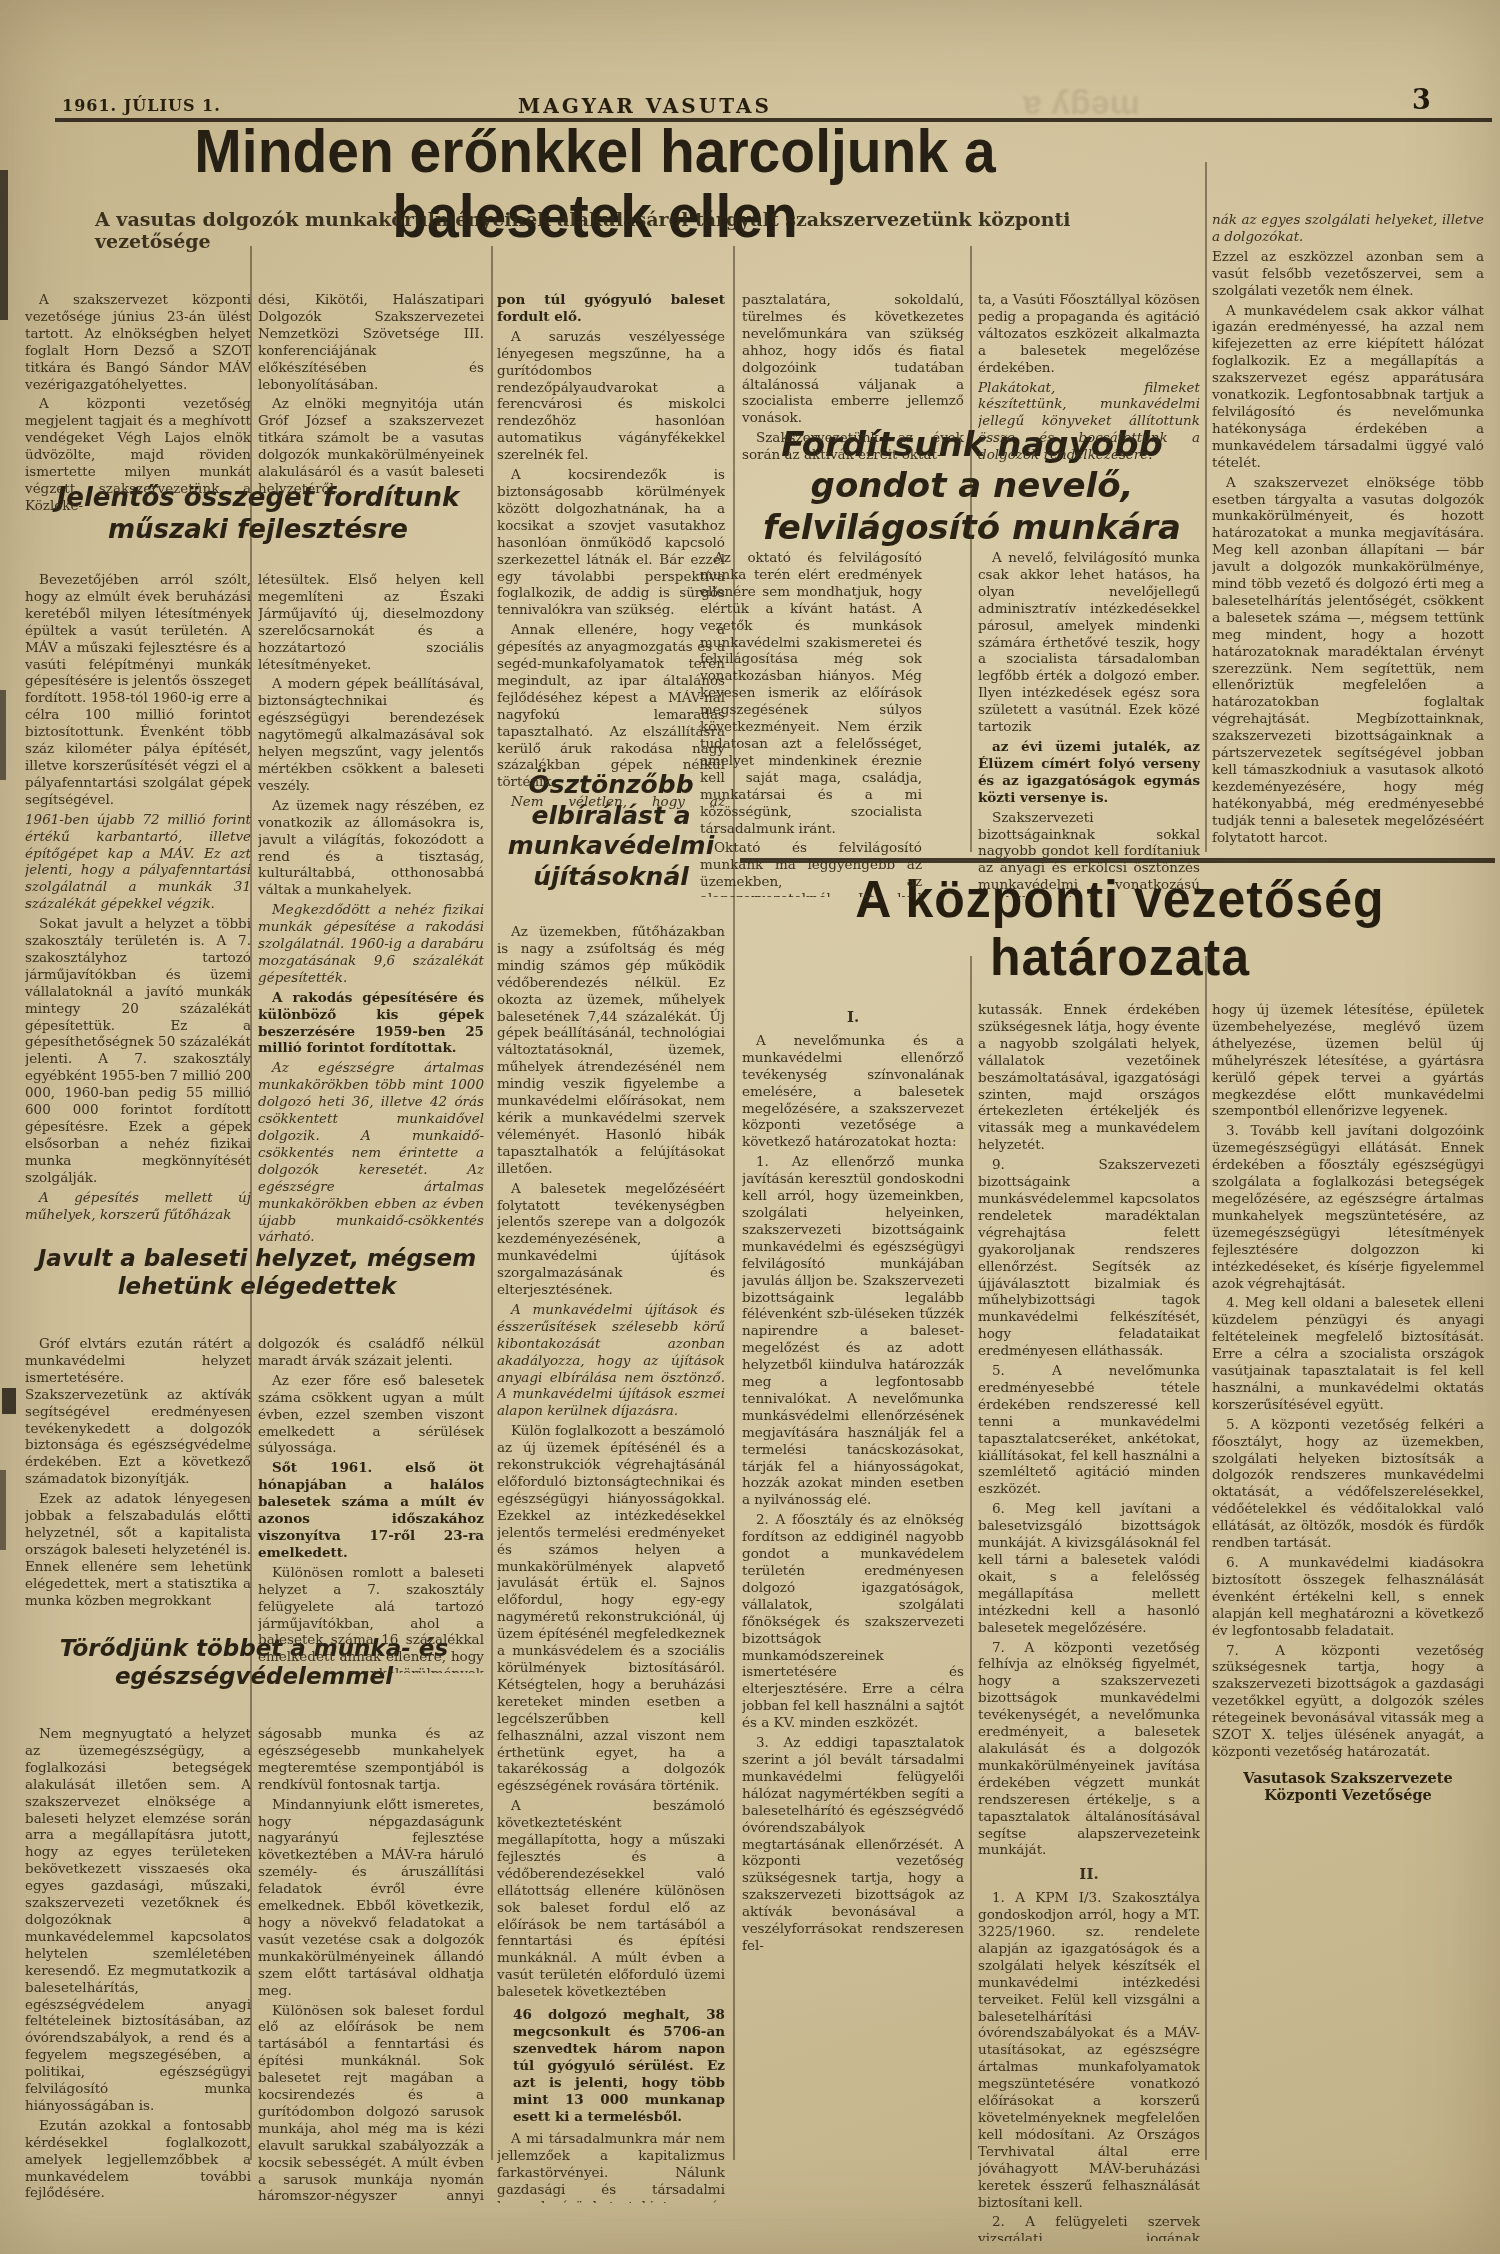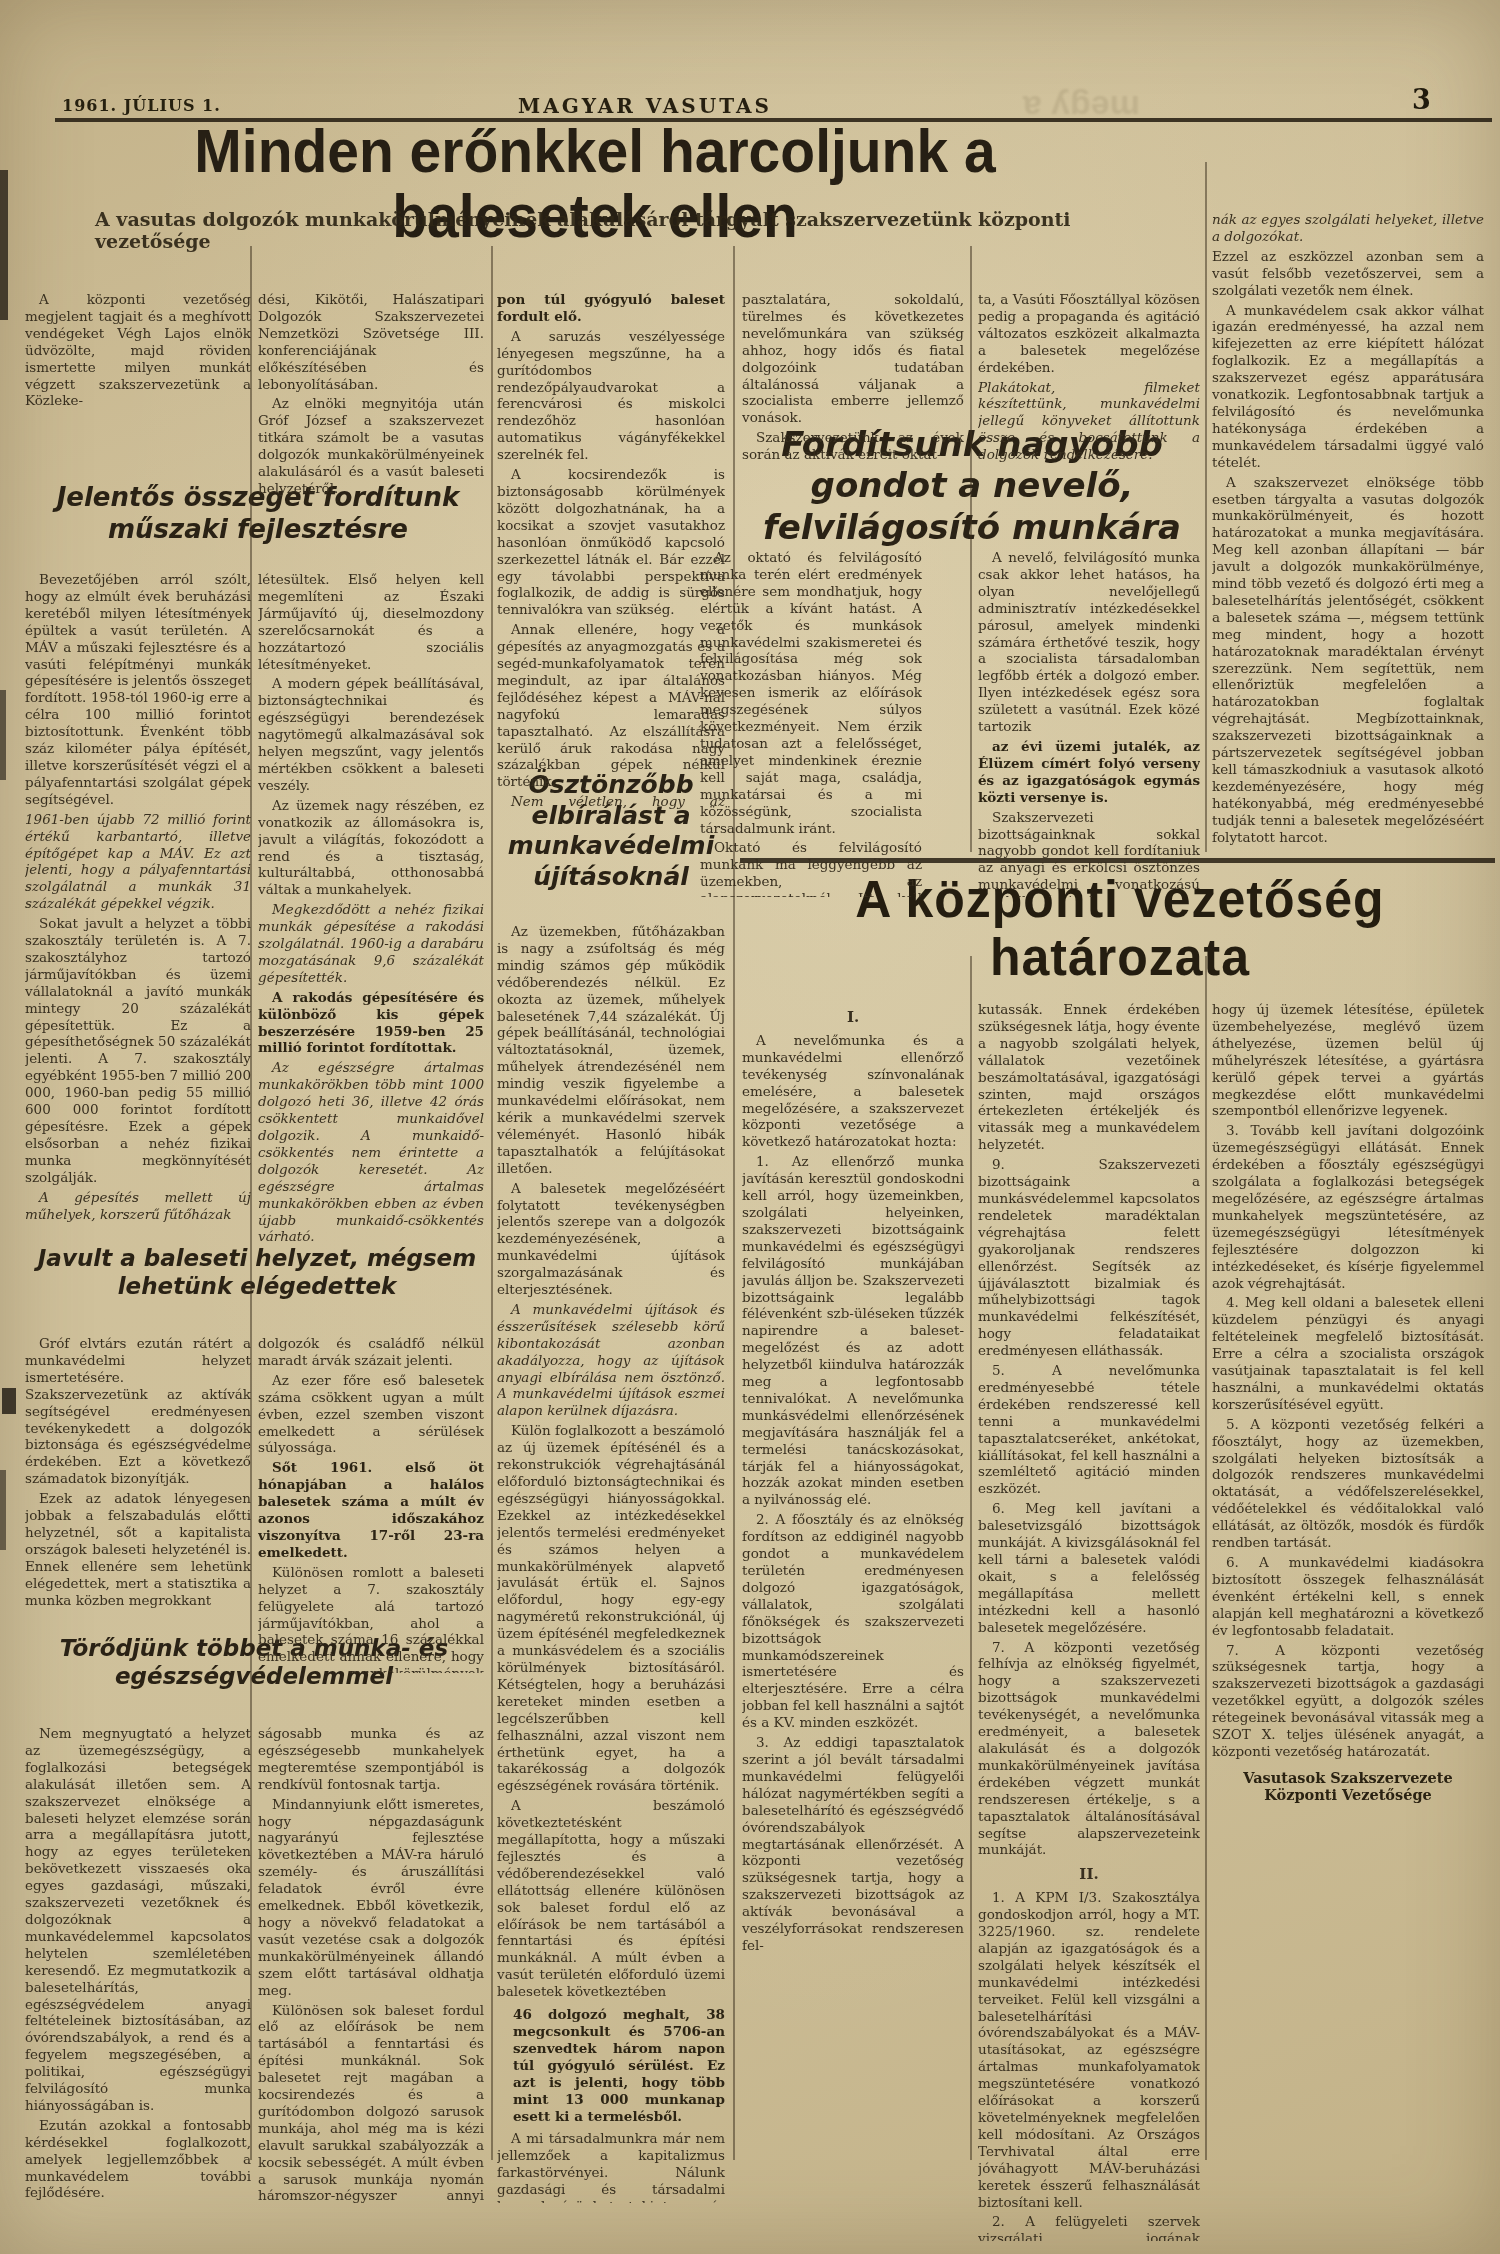--- a/index.html
+++ b/index.html
@@ -97,20 +97,21 @@
   <div class="crosshead sh1">Jelentős összeget fordítunk műszaki fejlesztésre</div>
   <div class="crosshead sh2">Javult a baleseti helyzet, mégsem lehetünk elégedettek</div>
   <div class="crosshead sh3">Törődjünk többet a munka- és egészségvédelemmel</div>
   <div class="crosshead sh4">Ösztönzőbb elbírálást a munkavédelmi újításoknál</div>
   <div class="crosshead sh5">Fordítsunk nagyobb gondot a nevelő, felvilágosító munkára</div>
 
   <div class="rule2 abs"></div>
   <div class="abs bighead">A központi vezetőség határozata</div>
 
   <div class="col a1">
+      <p class="para">A szakszervezet központi vezetősége június 23-án ülést tartott. Az elnökségben helyet foglalt Horn Dezső a SZOT titkára és Bangó Sándor MÁV vezérigazgatóhelyettes.</p>
       <p class="para">A központi vezetőség megjelent tagjait és a meghívott vendégeket Végh Lajos elnök üdvözölte, majd röviden ismertette milyen munkát végzett szakszervezetünk a Közleke-</p>
     </div>
   <div class="col a2">
       <p class="para cont">dési, Kikötői, Halászatipari Dolgozók Szakszervezetei Nemzetközi Szövetsége III. konferenciájának előkészítésében és lebonyolításában.</p>
       <p class="para">Az elnöki megnyitója után Gróf József a szakszervezet titkára számolt be a vasutas dolgozók munkakörülményeinek alakulásáról és a vasút baleseti helyzetéről.</p>
     </div>
   <div class="col b1">
       <p class="para">Bevezetőjében arról szólt, hogy az elmúlt évek beruházási keretéből milyen létesítmények épültek a vasút területén. A MÁV a műszaki fejlesztésre és a vasúti felépítményi munkák gépesítésére is jelentős összeget fordított. 1958-tól 1960-ig erre a célra 100 millió forintot biztosítottunk. Évenként több száz kilométer pálya építését, illetve korszerűsítését végzi el a pályafenntartási szolgálat gépek segítségével.</p>
       <p class="para italic cont">1961-ben újabb 72 millió forint értékű karbantartó, illetve építőgépet kap a MÁV. Ez azt jelenti, hogy a pályafenntartási szolgálatnál a munkák 31 százalékát gépekkel végzik.</p>
       <p class="para">Sokat javult a helyzet a többi szakosztály területén is. A 7. szakosztályhoz tartozó járműjavítókban és üzemi vállalatoknál a javító munkák mintegy 20 százalékát gépesítettük. Ez a gépesíthetőségnek 50 százalékát jelenti. A 7. szakosztály egyébként 1955-ben 7 millió 200 000, 1960-ban pedig 55 millió 600 000 forintot fordított gépesítésre. Ezek a gépek elsősorban a nehéz fizikai munka megkönnyítését szolgálják.</p>

